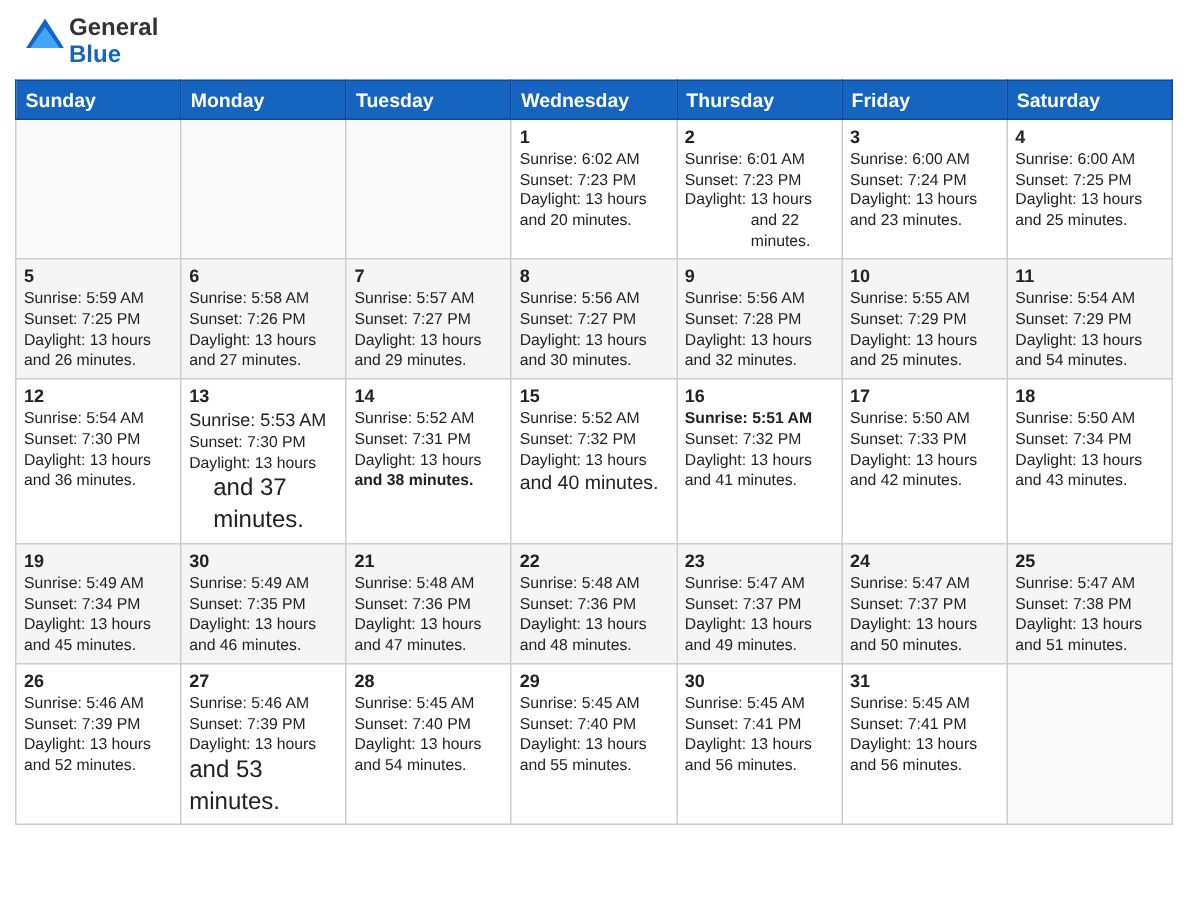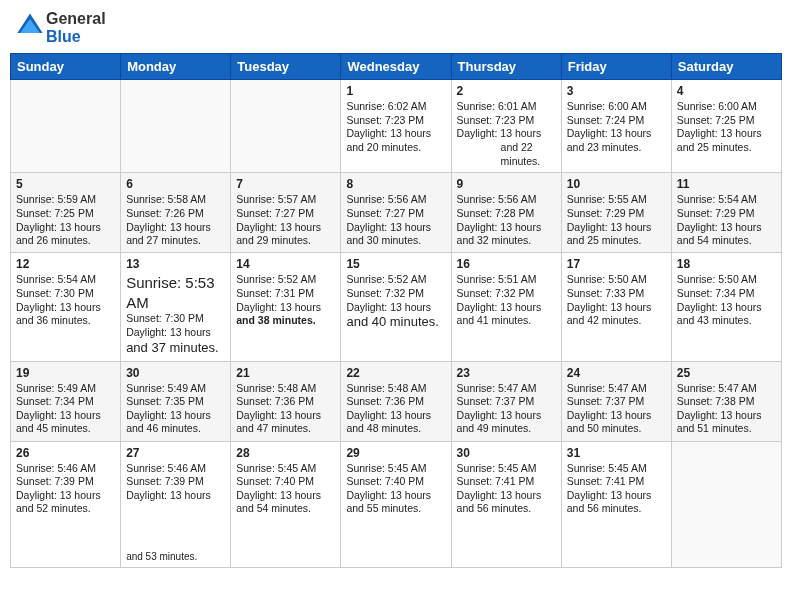--- a/index.html
+++ b/index.html
@@ -197,42 +197,42 @@
       <tr>
         <td>
           <span class="day-num">12</span>
           <div style="font-size: 10.5px; line-height: 1.3;">Sunrise: 5:54 AM</div>
           <div style="font-size: 10.5px; line-height: 1.3;">Sunset: 7:30 PM</div>
           <div style="font-size: 10.5px; line-height: 1.3;">Daylight: 13 hours</div>
           <div style="font-size: 10.5px; line-height: 1.3;">and 36 minutes.</div>
         </td>
         <td>
           <span class="day-num">13</span>
-          <div style="font-size: 15px; line-height: 1.3;">Sunrise: 5:53 AM</div>
+          <div style="font-size: 12px; line-height: 1.3;">Sunrise: 5:53 AM</div>
           <div style="font-size: 10.5px; line-height: 1.3;">Sunset: 7:30 PM</div>
           <div style="font-size: 10.5px; line-height: 1.3;">Daylight: 13 hours</div>
-          <div style="font-size: 13px; line-height: 1.3;">and 37 minutes.</div>
+          <div style="font-size: 16px; line-height: 1.3; margin-left: 16px;">and 37 minutes.</div>
         </td>
         <td>
           <span class="day-num">14</span>
           <div style="font-size: 10.5px; line-height: 1.3;">Sunrise: 5:52 AM</div>
           <div style="font-size: 10.5px; line-height: 1.3;">Sunset: 7:31 PM</div>
           <div style="font-size: 10.5px; line-height: 1.3;">Daylight: 13 hours</div>
           <div style="font-size: 10.5px; line-height: 1.3; font-weight: bold;">and 38 minutes.</div>
         </td>
         <td>
           <span class="day-num">15</span>
           <div style="font-size: 10.5px; line-height: 1.3;">Sunrise: 5:52 AM</div>
           <div style="font-size: 10.5px; line-height: 1.3;">Sunset: 7:32 PM</div>
           <div style="font-size: 10.5px; line-height: 1.3;">Daylight: 13 hours</div>
           <div style="font-size: 13px; line-height: 1.3;">and 40 minutes.</div>
         </td>
         <td>
           <span class="day-num">16</span>
-          <div style="font-size: 10.5px; line-height: 1.3;">Sunrise: 5:51 AM</div>
+          <div style="font-size: 10.5px; line-height: 1.3; font-weight: bold;">Sunrise: 5:51 AM</div>
           <div style="font-size: 10.5px; line-height: 1.3;">Sunset: 7:32 PM</div>
           <div style="font-size: 10.5px; line-height: 1.3;">Daylight: 13 hours</div>
           <div style="font-size: 10.5px; line-height: 1.3;">and 41 minutes.</div>
         </td>
         <td>
           <span class="day-num">17</span>
           <div style="font-size: 10.5px; line-height: 1.3;">Sunrise: 5:50 AM</div>
           <div style="font-size: 10.5px; line-height: 1.3;">Sunset: 7:33 PM</div>
           <div style="font-size: 10.5px; line-height: 1.3;">Daylight: 13 hours</div>
           <div style="font-size: 10.5px; line-height: 1.3;">and 42 minutes.</div>
@@ -302,21 +302,21 @@
           <div style="font-size: 10.5px; line-height: 1.3;">Sunrise: 5:46 AM</div>
           <div style="font-size: 10.5px; line-height: 1.3;">Sunset: 7:39 PM</div>
           <div style="font-size: 10.5px; line-height: 1.3;">Daylight: 13 hours</div>
           <div style="font-size: 10.5px; line-height: 1.3;">and 52 minutes.</div>
         </td>
         <td>
           <span class="day-num">27</span>
           <div style="font-size: 10.5px; line-height: 1.3;">Sunrise: 5:46 AM</div>
           <div style="font-size: 10.5px; line-height: 1.3;">Sunset: 7:39 PM</div>
           <div style="font-size: 10.5px; line-height: 1.3;">Daylight: 13 hours</div>
-          <div style="font-size: 10px; line-height: 1.3; margin-top: 48px;">and 53 minutes.</div>
+          <div style="font-size: 16px; line-height: 1.3;">and 53 minutes.</div>
         </td>
         <td>
           <span class="day-num">28</span>
           <div style="font-size: 10.5px; line-height: 1.3;">Sunrise: 5:45 AM</div>
           <div style="font-size: 10.5px; line-height: 1.3;">Sunset: 7:40 PM</div>
           <div style="font-size: 10.5px; line-height: 1.3;">Daylight: 13 hours</div>
           <div style="font-size: 10.5px; line-height: 1.3;">and 54 minutes.</div>
         </td>
         <td>
           <span class="day-num">29</span>

